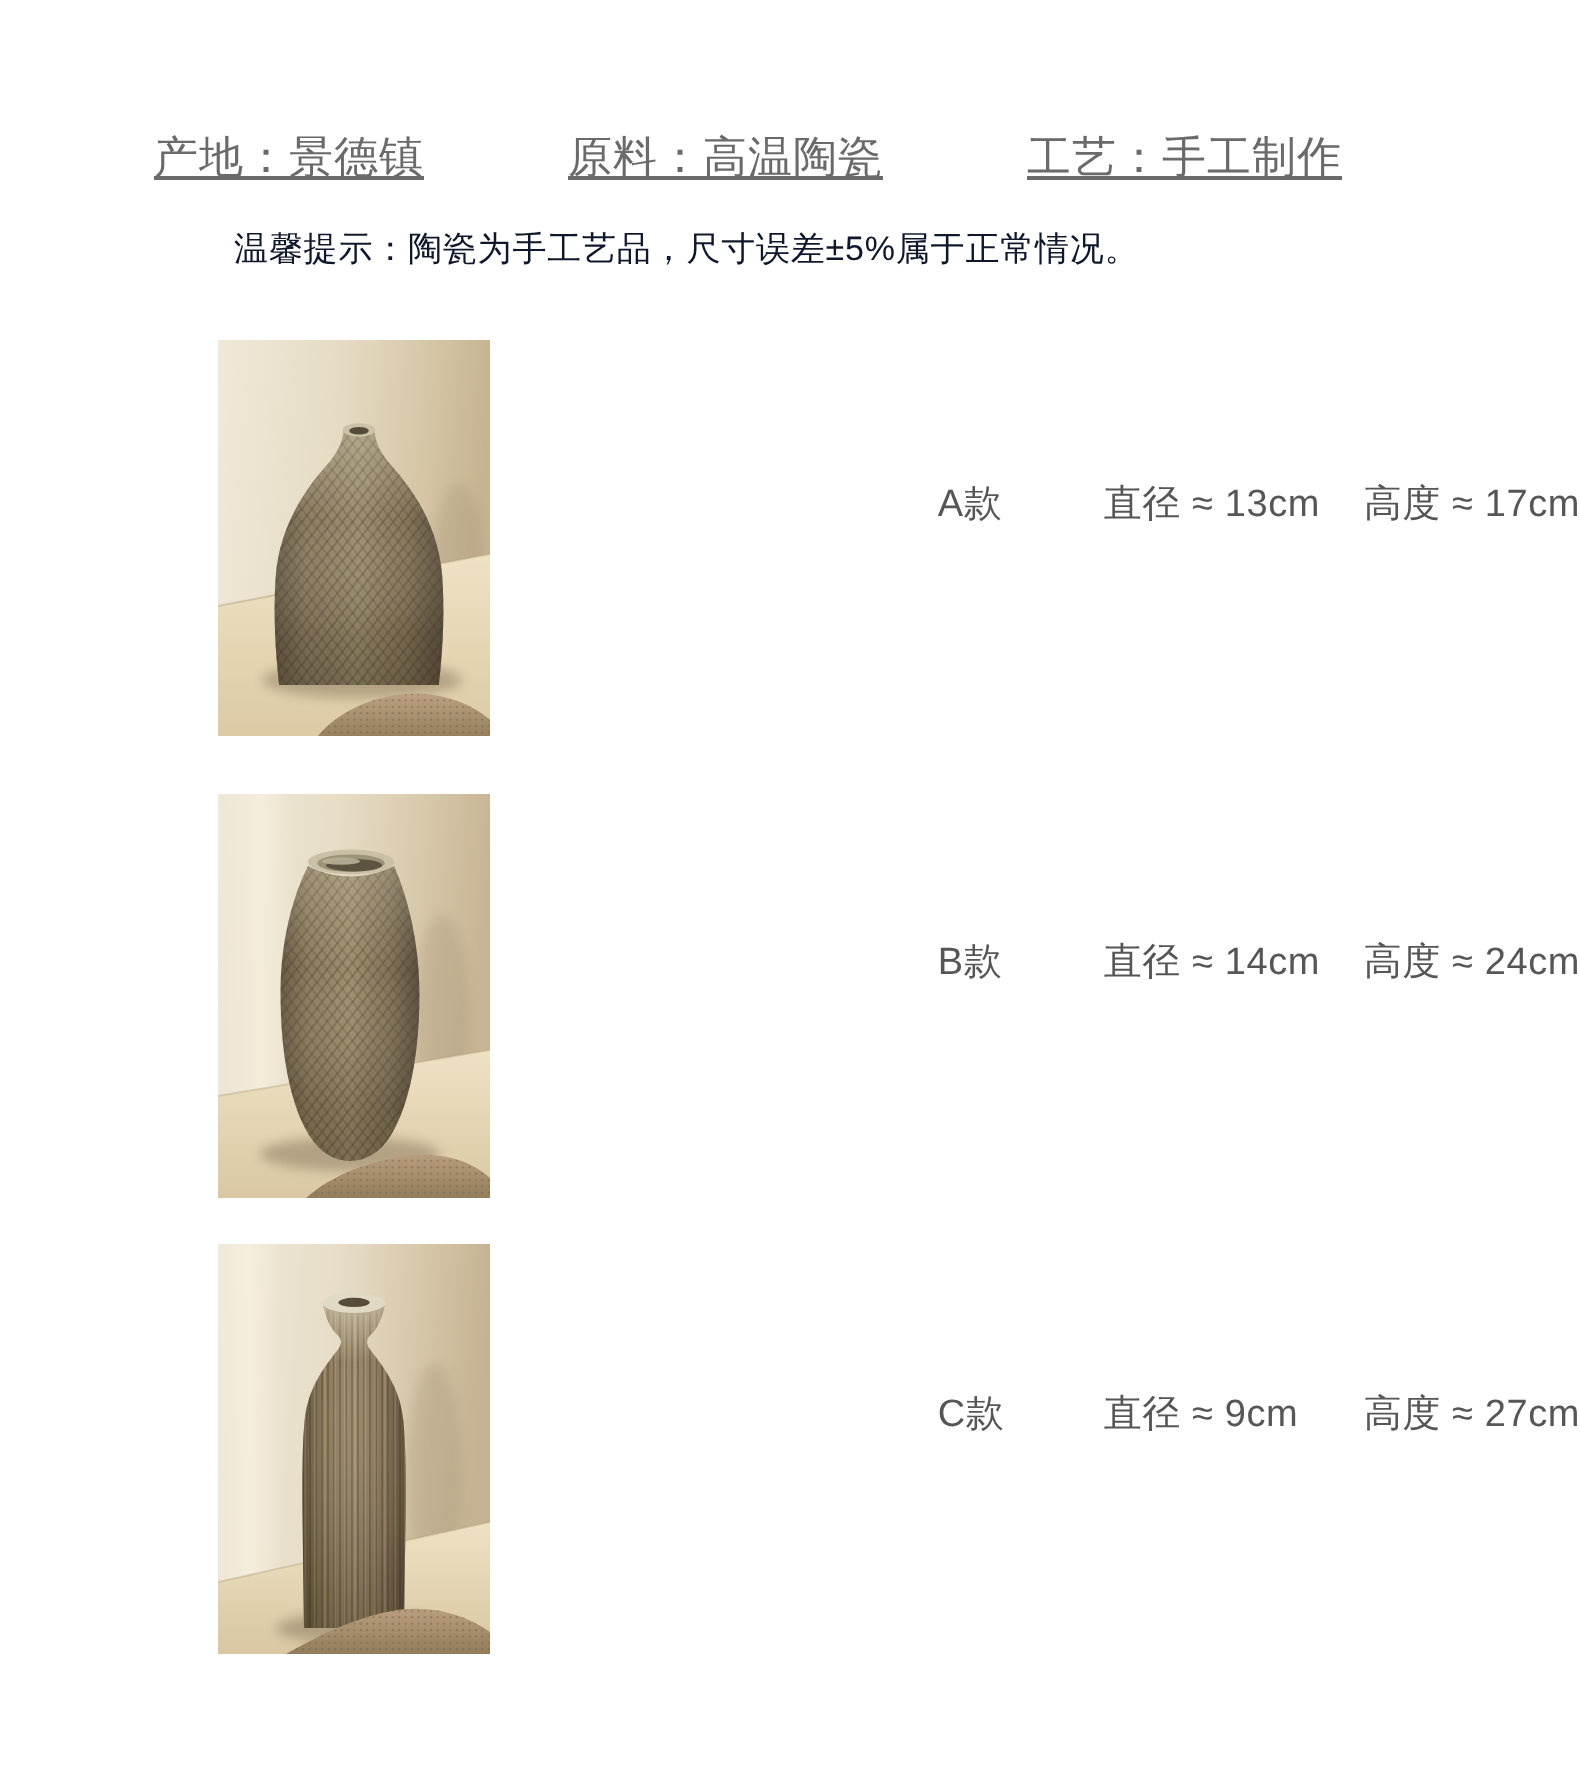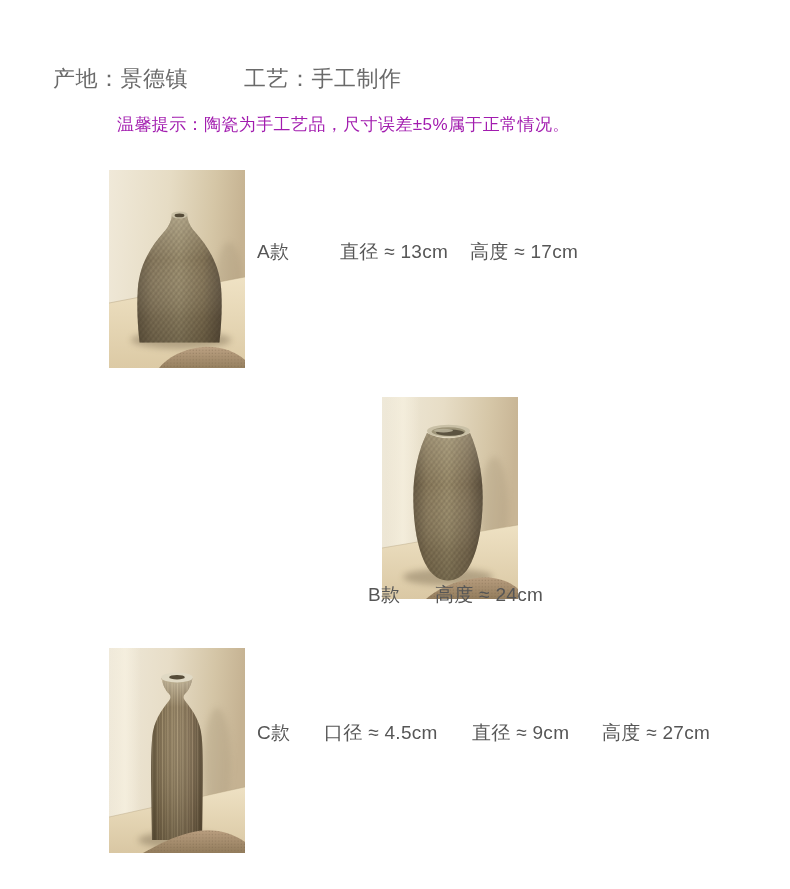--- a/index.html
+++ b/index.html
@@ -1,48 +1,49 @@
 <!DOCTYPE html>
 <html><head>
 <meta charset="utf-8">
 <style>
   html,body{margin:0;padding:0;background:#ffffff;}
   .page{
     position:relative;width:790px;height:889px;background:#ffffff;overflow:hidden;
     font-family:"Liberation Sans","DejaVu Sans",sans-serif;
   }
   .attrs{
-    display:flex;gap:56px;margin:64px 0 0 53px;
-    font-size:22px;line-height:1.35;color:#6a6a6a;letter-spacing:0.5px;
+    display:flex;gap:72px;margin:64px 0 0 77px;
+    font-size:22px;line-height:1.35;color:#6a6a6a;letter-spacing:0.5px;text-decoration:underline;
   }
   .notice{
     margin:20px 0 0 117px;font-size:17px;line-height:1.3;
-    color:#a21caf;letter-spacing:0.4px;
+    color:#0f172a;letter-spacing:0.4px;
   }
   .rows{margin-top:34px;}
-  .row{display:flex;align-items:center;margin-left:109px;}
-  .row-b{margin-top:29px;flex-direction:column;}
+  .row{display:flex;align-items:center;margin-left:109px;justify-content:space-between;}
+  .row-b{margin-top:29px;}
   .row-c{margin-top:23px;}
   .photo{display:block;flex:0 0 auto;}
   .specs{
     display:flex;align-items:baseline;margin-left:12px;
     position:relative;top:-17px;
     font-size:19px;color:#565656;letter-spacing:0.3px;white-space:nowrap;
   }
   .variant{width:67px;}
   .spec-mouth{width:132px;}
   .spec-diameter{width:130px;margin-left:16px;}
 </style>
 </head>
 <body>
 
 <div class="page">
 
   <div class="attrs">
     <span>产地：景德镇</span>
+    <span>原料：高温陶瓷</span>
     <span>工艺：手工制作</span>
   </div>
 
   <div class="notice">温馨提示：陶瓷为手工艺品，尺寸误差±5%属于正常情况。</div>
 
   <div class="rows">
 
     <div class="row row-a">
       <svg class="photo" width="136" height="198" viewBox="0 0 136 198" role="img" aria-label="dome-shaped textured ceramic vase on table with linen cloth">
         <defs>
@@ -167,20 +168,21 @@
         <path d="M45,36 C37,52 31.5,74 31.3,98 C31,130 36.5,156 45.5,170.5 C51,179.5 58.5,183.5 66,183.5 C73.5,183.5 81,179.5 86.5,170.5 C95.5,156 101,130 100.7,98 C100.5,74 95,52 88,36 C81.5,39.5 74,41.2 66.5,41.2 C59,41.2 51.5,39.5 45,36 Z" fill="url(#bVaseV)"></path>
         <ellipse cx="66.5" cy="34" rx="21.5" ry="6.2" fill="#c9c0a6"></ellipse>
         <ellipse cx="66.5" cy="34.6" rx="16.8" ry="4.4" fill="#9d9478"></ellipse>
         <ellipse cx="68" cy="35.6" rx="14" ry="3.1" fill="#5c5340"></ellipse>
         <ellipse cx="61.5" cy="33.6" rx="9.5" ry="1.8" fill="#b8b098" opacity="0.9"></ellipse>
         <path d="M44,202 C56,191 78,181.5 102,180.5 C117,180 129,185.5 136,192 L136,202 Z" fill="url(#bCloth)"></path>
         <path d="M44,202 C56,191 78,181.5 102,180.5 C117,180 129,185.5 136,192 L136,202 Z" fill="url(#bDots)"></path>
       </svg>
       <div class="specs">
         <span class="variant">B款</span>
+        <span class="spec-diameter">直径 ≈ 14cm</span>
         <span class="spec-height">高度 ≈ 24cm</span>
       </div>
     </div>
 
     <div class="row row-c">
       <svg class="photo" width="136" height="205" viewBox="0 0 136 205" role="img" aria-label="tall bottle-shaped textured ceramic vase with flared cream mouth">
         <defs>
           <linearGradient id="cWall" x1="0" y1="0" x2="1" y2="0.12">
             <stop offset="0" stop-color="#f0ead b" stop-opacity="0"></stop>
           </linearGradient>
@@ -240,20 +242,19 @@
         <path d="M52.5,30 C54,37.5 56.5,42.5 60,45.8 C62,47.8 62,50 60,52.8 C51.5,63.5 44.8,73.5 43.3,88.5 C42.3,99 42,114 42.2,134 L43,192 L93,192 L93.8,134 C94,114 93.7,99 92.7,88.5 C91.2,73.5 84.5,63.5 76,52.8 C74,50 74,47.8 76,45.8 C79.5,42.5 82,37.5 83.5,30 Z" fill="url(#cStripes2)"></path>
         <path d="M52.5,30 C54,37.5 56.5,42.5 60,45.8 C62,47.8 62,50 60,52.8 C51.5,63.5 44.8,73.5 43.3,88.5 C42.3,99 42,114 42.2,134 L43,192 L93,192 L93.8,134 C94,114 93.7,99 92.7,88.5 C91.2,73.5 84.5,63.5 76,52.8 C74,50 74,47.8 76,45.8 C79.5,42.5 82,37.5 83.5,30 Z" fill="url(#cVaseV)"></path>
         <ellipse cx="68" cy="32.5" rx="13" ry="3.5" fill="#b8ab8d" opacity="0.55"></ellipse>
         <ellipse cx="68" cy="29.5" rx="15.8" ry="5" fill="#e0d9c4"></ellipse>
         <ellipse cx="68" cy="29.2" rx="7.8" ry="2.3" fill="#564c39"></ellipse>
         <path d="M34,205 C52,195 64,189 82,184.5 C102,179.5 121,183.5 136,194 L136,205 Z" fill="url(#cCloth)"></path>
         <path d="M34,205 C52,195 64,189 82,184.5 C102,179.5 121,183.5 136,194 L136,205 Z" fill="url(#cDots)"></path>
       </svg>
       <div class="specs">
         <span class="variant">C款</span>
-        <span class="spec-mouth">口径 ≈ 4.5cm</span>
         <span class="spec-diameter">直径 ≈ 9cm</span>
         <span class="spec-height">高度 ≈ 27cm</span>
       </div>
     </div>
 
   </div>
 </div>
 
 </body></html>

